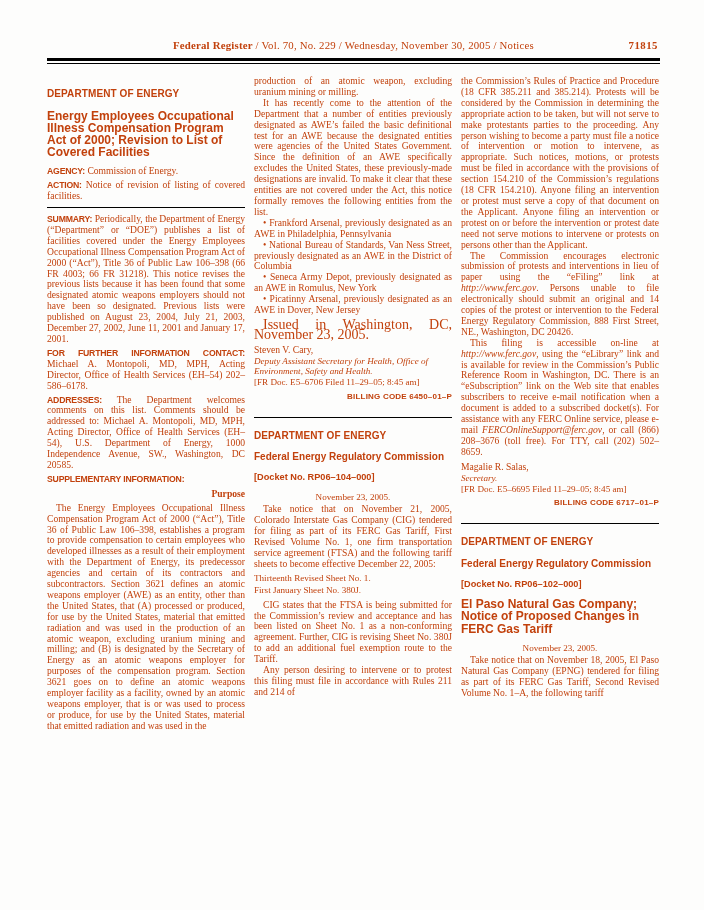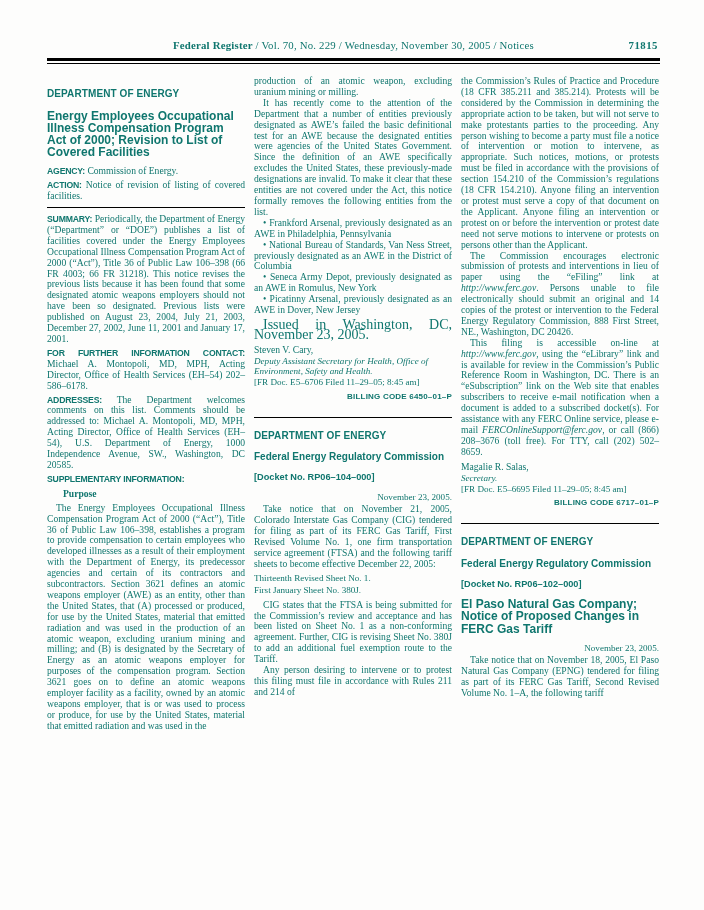--- a/index.html
+++ b/index.html
@@ -1,18 +1,18 @@
 <!DOCTYPE html>
 <html><head>
 <meta charset="utf-8">
 <style>
   html,body{margin:0;padding:0;background:#ffffff;}
   body{width:704px;height:910px;overflow:hidden;}
   .page{position:relative;width:704px;height:910px;box-sizing:border-box;
-        padding:39px 44px 0 47px;background:#fdfdfc;color:#0f766e;}
+        padding:39px 44px 0 47px;background:#fdfdfc;color:#c2410c;}
   
   .fr-header{position:relative;height:14px;margin-bottom:5px;
              font-family:"Liberation Serif",serif;font-size:10.8px;line-height:13px;}
   .fr-header-center{position:absolute;left:0;right:0;text-align:center;letter-spacing:.2px;white-space:nowrap;}
   .jr{font-weight:700;}
   .fr-pageno{position:absolute;right:2px;top:0;font-weight:700;letter-spacing:.5px;}
   .rule-thick{border-top:3.5px solid #000;}
   .rule-thin{border-top:1.5px solid #000;margin-top:2px;}
   
   .columns{display:flex;gap:9px;margin-top:12px;}
@@ -24,24 +24,24 @@
           line-height:11.5px;text-align:left;letter-spacing:.1px;margin:12px 0 10px;}
   .agency{font-family:"Liberation Sans",sans-serif;font-weight:700;font-size:10px;
           line-height:11.8px;text-align:left;margin:0 0 9px;}
   .docket{font-family:"Liberation Sans",sans-serif;font-weight:700;font-size:9.2px;
           line-height:10.5px;text-align:left;margin:0 0 9px;}
   .title{font-family:"Liberation Sans",sans-serif;font-weight:700;font-size:12px;
          line-height:12.2px;text-align:left;margin:0 0 8px;}
   .lblp{margin:0 0 3px;}
   .lab{font-family:"Liberation Sans",sans-serif;font-weight:700;font-size:8.7px;letter-spacing:-.2px;}
   .hr{border-top:1px solid #000;margin:5px 0 6px;}
-  .subhead{font-weight:700;text-align:left;margin:4px 16px 3px;}
+  .subhead{font-weight:700;text-align:right;margin:4px 0 3px;}
   .p{text-indent:9px;}
   .p0{}
-  .date{font-size:9.1px;line-height:10.4px;text-align:right;margin:0 0 2px;}
+  .date{font-size:9.1px;line-height:10.4px;text-align:center;margin:0 0 2px;}
   .sheet{font-size:9.1px;line-height:10.6px;text-align:left;margin:1px 0;}
   .p + .sheet{margin-top:4px;}
   .sheet + .p{margin-top:4px;}
   .issued{font-size:14px;line-height:10.4px;text-indent:9px;margin:4px 0 2px;}
   .signame{text-align:left;margin:4px 0 0;}
   .sigtitle{font-style:italic;font-size:9.1px;line-height:10.4px;text-align:left;margin:0;}
   .frdoc{font-size:9.1px;line-height:10.4px;text-align:left;margin:1px 0 0;}
   .billing{font-family:"Liberation Sans",sans-serif;font-weight:700;font-size:8px;
            letter-spacing:.2px;text-align:right;margin:4px 0 0;}
   .divider{border-top:1px solid #000;margin:14px 0 12px;}

